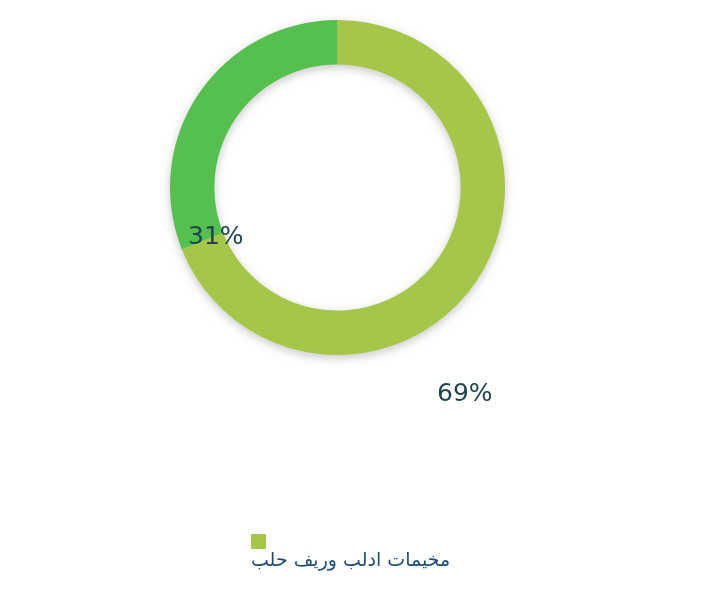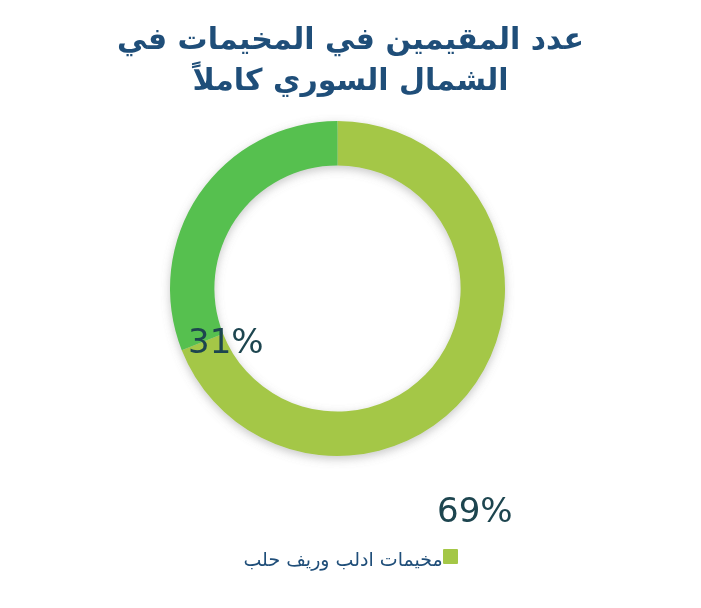--- a/index.html
+++ b/index.html
@@ -59,49 +59,49 @@
     display: block;
     width: 335px;
     height: 335px;
     overflow: visible;
   }
 
   
   .pct-label {
     position: absolute;
     font-family: "DejaVu Sans", "Liberation Sans", sans-serif;
-    font-size: 34px;
+    font-size: 25px;
     font-weight: normal;
     color: #1d454f;
     direction: ltr;
     white-space: nowrap;
     user-select: none;
     line-height: 1;
   }
   .pct-small { left: 188px; top: 223px; }
-  .pct-large { left: 437px; top: 392px; }
+  .pct-large { left: 437px; top: 380px; }
 
   
   .legend {
     position: absolute;
     left: 0;
     right: 0;
     bottom: 38px;
     display: flex;
     flex-direction: row;
     justify-content: center;
     align-items: center;
     gap: 26px;
     direction: rtl;
   }
 
   .legend-item {
     display: flex;
-    flex-direction: row;
-    align-items: flex-start;
+    flex-direction: column;
+    align-items: flex-end;
     direction: rtl;
   }
 
   .legend-swatch {
     width: 15px;
     height: 15px;
     flex: 0 0 auto;
     border-radius: 1px;
   }
 
@@ -114,22 +114,20 @@
     white-space: nowrap;
     line-height: 1.1;
     user-select: none;
   }
 </style>
 </head>
 <body>
 
 <div id="chart-root">
 
-  <h1 class="chart-title" style="color: rgb(31, 78, 121);">عدد المقيمين في المخيمات في
-الشمال السوري كاملاً</h1>
 
   <div class="plot-area">
 
     <div class="donut-wrap">
       <svg class="donut-svg" viewBox="0 0 335 335">
         <defs>
           <filter id="ringShadow" x="-25%" y="-25%" width="150%" height="150%">
             <feDropShadow dx="0" dy="3" stdDeviation="5" flood-color="#7b7b7b" flood-opacity="0.42"></feDropShadow>
           </filter>
         </defs>

